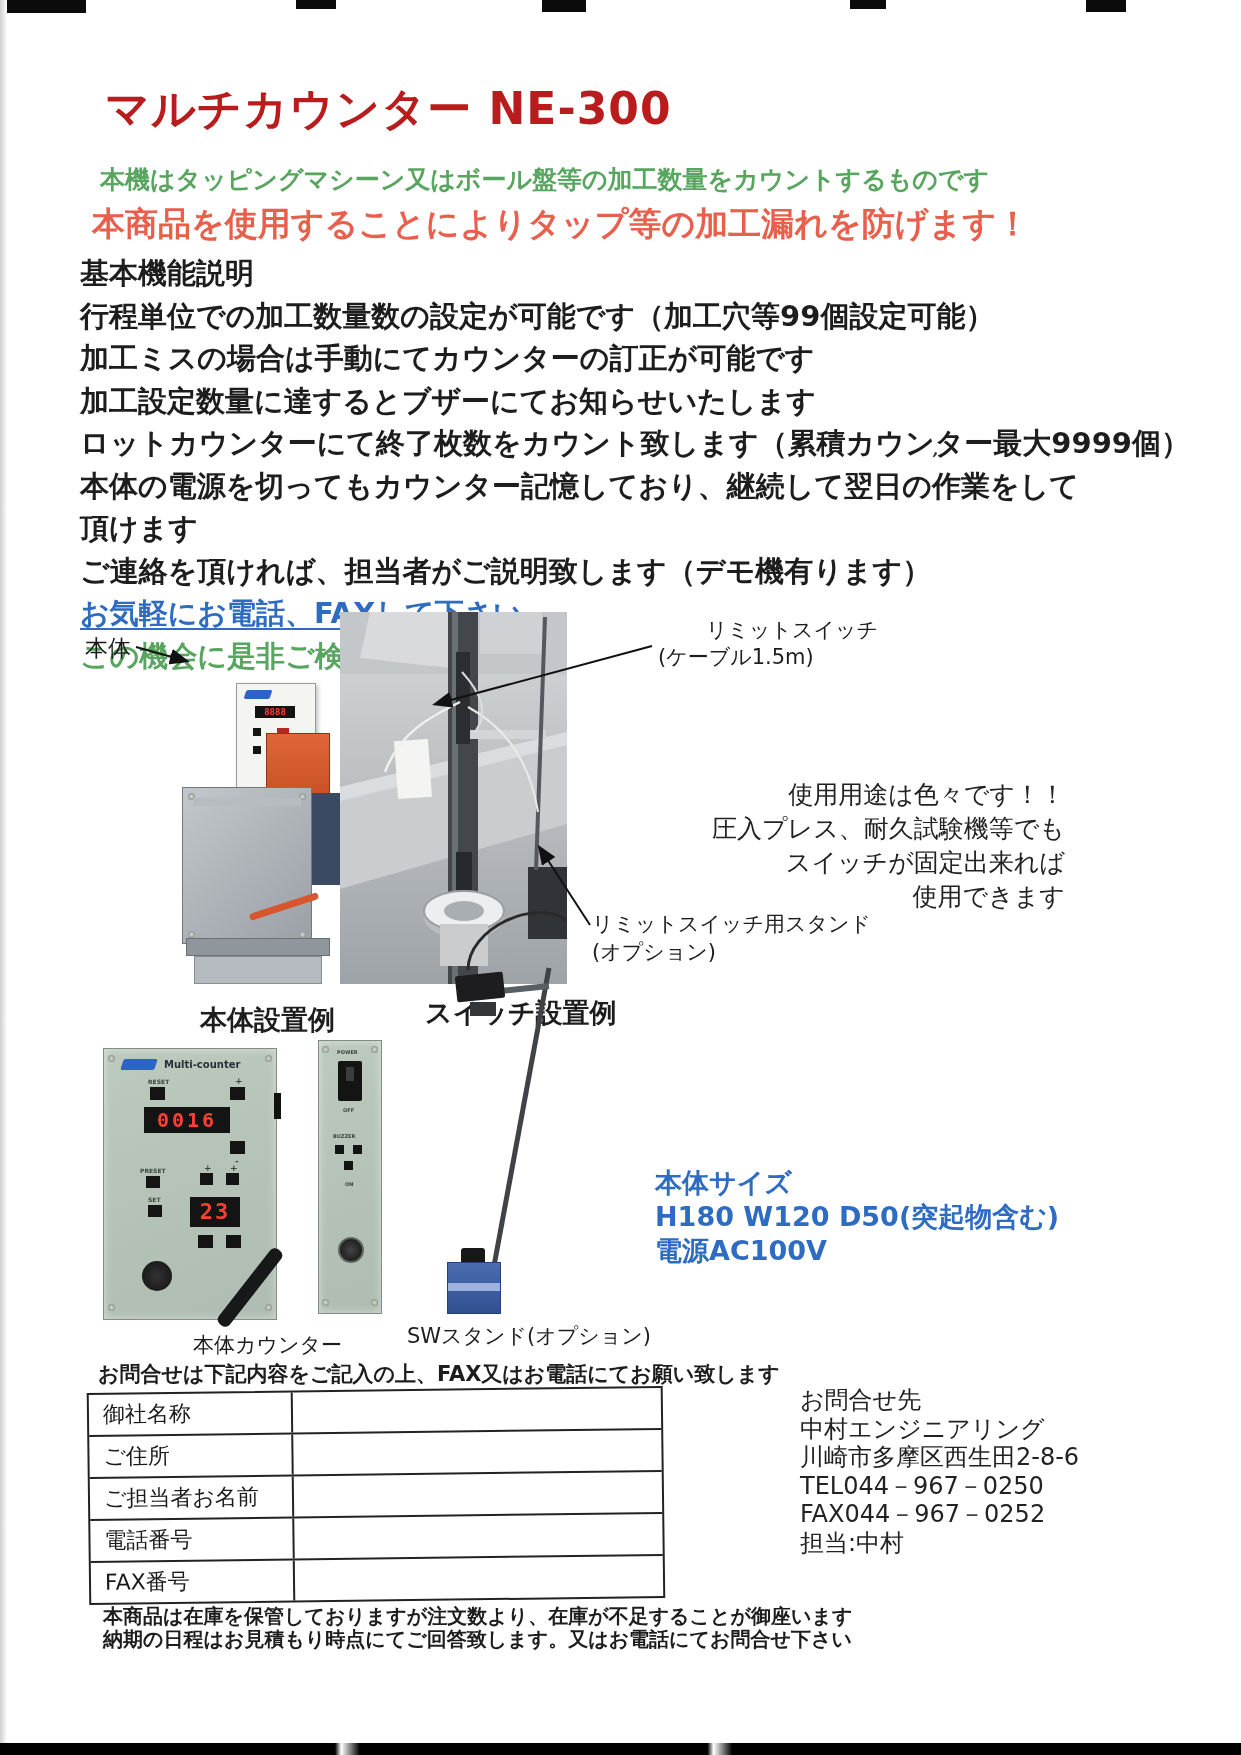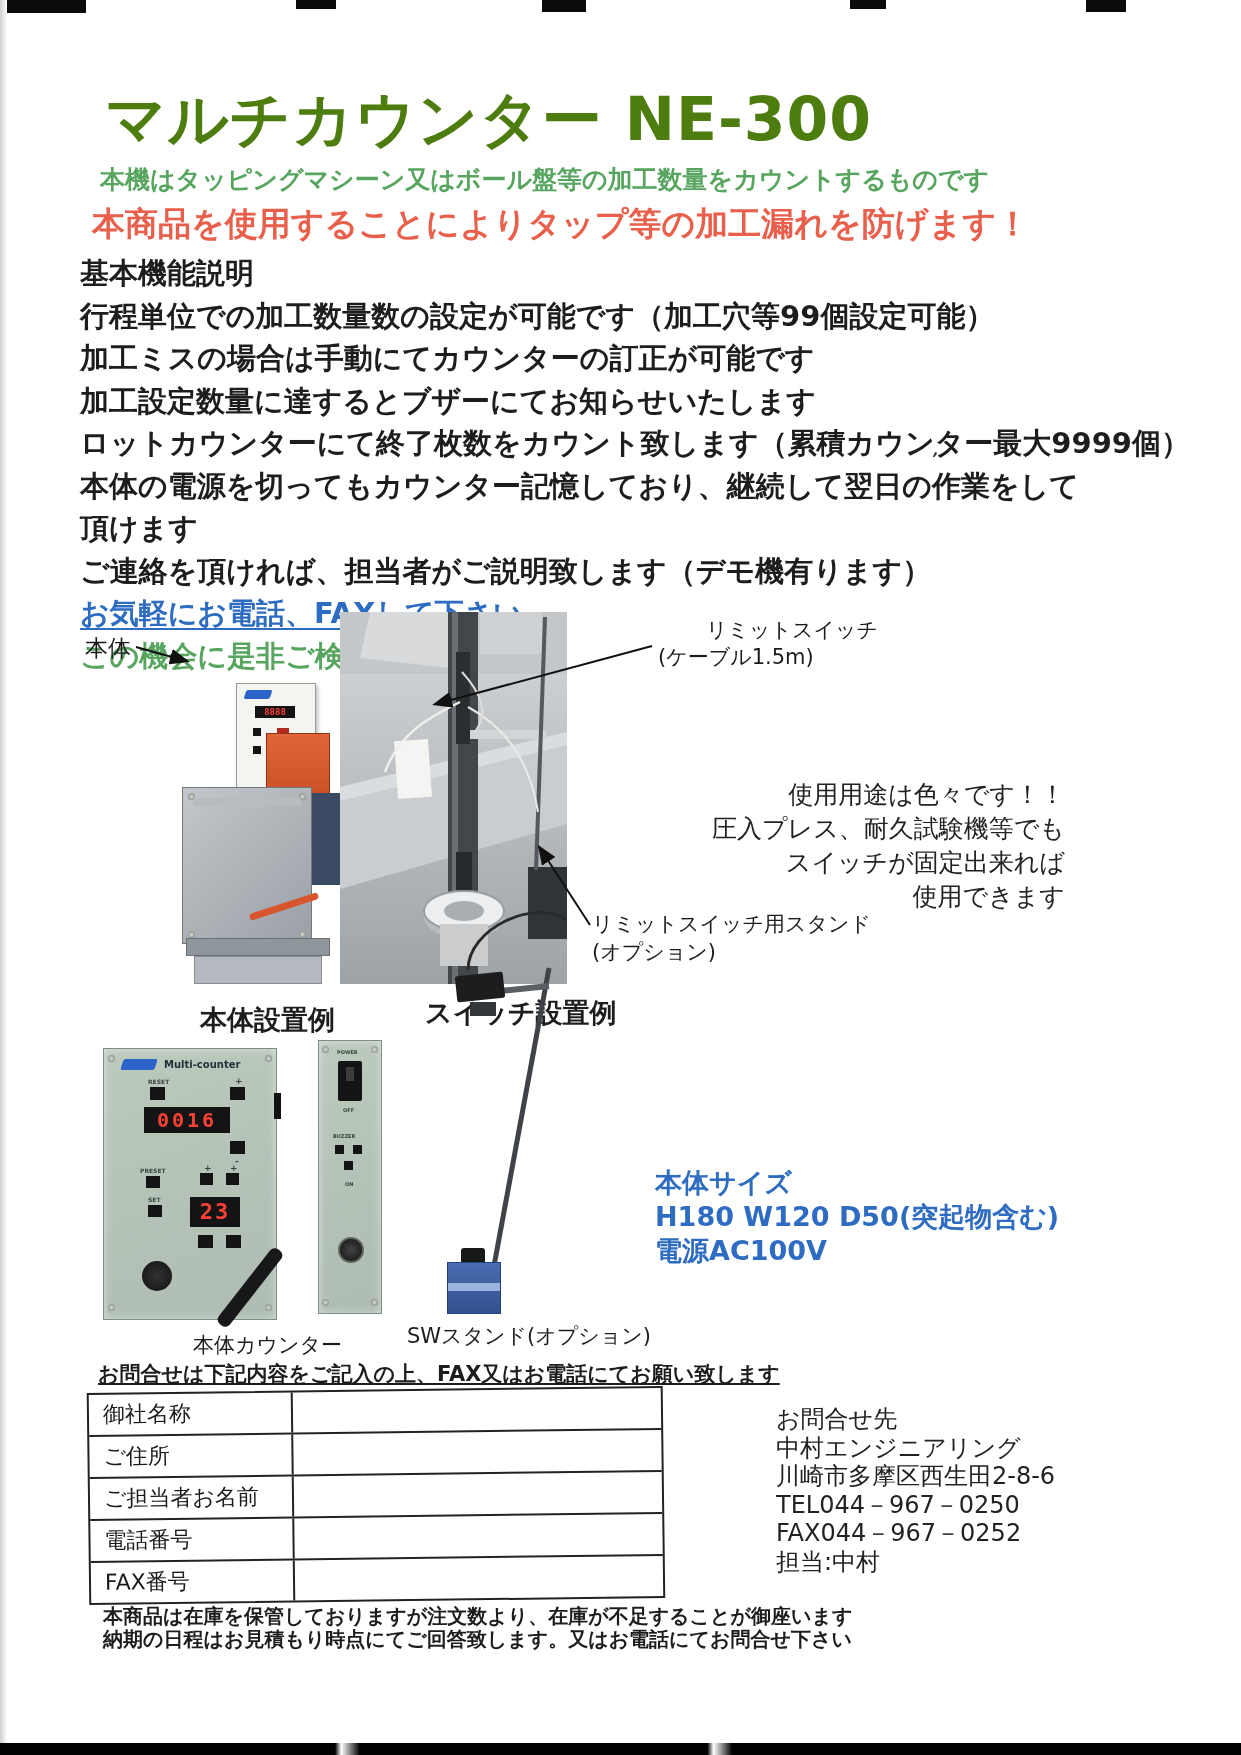--- a/index.html
+++ b/index.html
@@ -1,20 +1,20 @@
 <!DOCTYPE html>
 <html><head>
 <meta charset="utf-8">
 <style>
   html,body{margin:0;padding:0;background:#ffffff;}
   #page{position:relative;width:1241px;height:1755px;background:#ffffff;overflow:hidden;
         font-family:"DejaVu Sans",sans-serif;color:#1a1a1a;}
   .abs{position:absolute;}
   .jp{font-family:"DejaVu Sans",sans-serif;}
-  .title{font-size:60px;font-weight:bold;color:#4d7c0f;letter-spacing:1px;white-space:nowrap;}
+  .title{font-size:44px;font-weight:bold;color:#b91c1c;letter-spacing:1px;white-space:nowrap;}
   .sub-green{font-size:25px;font-weight:bold;color:#57a55e;white-space:nowrap;}
   .sub-red{font-size:33px;font-weight:bold;color:#e8604c;white-space:nowrap;}
   .bodyblock{font-size:29px;font-weight:bold;line-height:42.5px;color:#1d1d1d;white-space:nowrap;}
   .cta-blue{color:#2e6cc2;text-decoration:underline;text-underline-offset:5px;}
   .cta-green{color:#57a55e;}
   .note{font-size:21px;color:#1d1d1d;white-space:nowrap;}
   .caption{font-size:27px;font-weight:bold;color:#1d1d1d;white-space:nowrap;}
   .smallcap{font-size:21px;color:#1d1d1d;white-space:nowrap;}
   .usage{font-size:25px;color:#222;line-height:34px;white-space:nowrap;}
   .specs{font-size:27px;font-weight:bold;color:#2e6cc2;line-height:34px;white-space:nowrap;}
@@ -206,21 +206,21 @@
 
   <div class="abs smallcap jp" style="left:193px;top:1331px;">本体カウンター</div>
   <div class="abs smallcap jp" style="left:407px;top:1322px;">SWスタンド(オプション)</div>
 
   <div class="abs specs jp" style="left:655px;top:1166px;">
     <div>本体サイズ</div>
     <div>H180 W120 D50(突起物含む)</div>
     <div>電源AC100V</div>
   </div>
 
-  <div class="abs note jp" style="left:98px;top:1360px;font-weight:600;text-decoration:underline;">お問合せは下記内容をご記入の上、FAX又はお電話にてお願い致します</div>
+  <div class="abs note jp" style="left:98px;top:1360px;font-weight:600;">お問合せは下記内容をご記入の上、FAX又はお電話にてお願い致します</div>
 
   <div id="form-table" class="abs" style="left:88px;top:1393px;width:572px;">
     <div class="form-row">
       <div class="form-label jp">御社名称</div>
       <div class="form-value"></div>
     </div>
     <div class="form-row">
       <div class="form-label jp">ご住所</div>
       <div class="form-value"></div>
     </div>
@@ -231,21 +231,21 @@
     <div class="form-row">
       <div class="form-label jp">電話番号</div>
       <div class="form-value"></div>
     </div>
     <div class="form-row">
       <div class="form-label jp">FAX番号</div>
       <div class="form-value"></div>
     </div>
   </div>
 
-  <div class="abs contact jp" style="left:776px;top:1386px;margin-top:19px;">
+  <div class="abs contact jp" style="left:800px;top:1386px;">
     <div>お問合せ先</div>
     <div>中村エンジニアリング</div>
     <div>川崎市多摩区西生田2-8-6</div>
     <div>TEL044－967－0250</div>
     <div>FAX044－967－0252</div>
     <div>担当:中村</div>
   </div>
 
   <div class="abs footer jp" style="left:103px;top:1605px;">
     <div>本商品は在庫を保管しておりますが注文数より、在庫が不足することが御座います</div>

